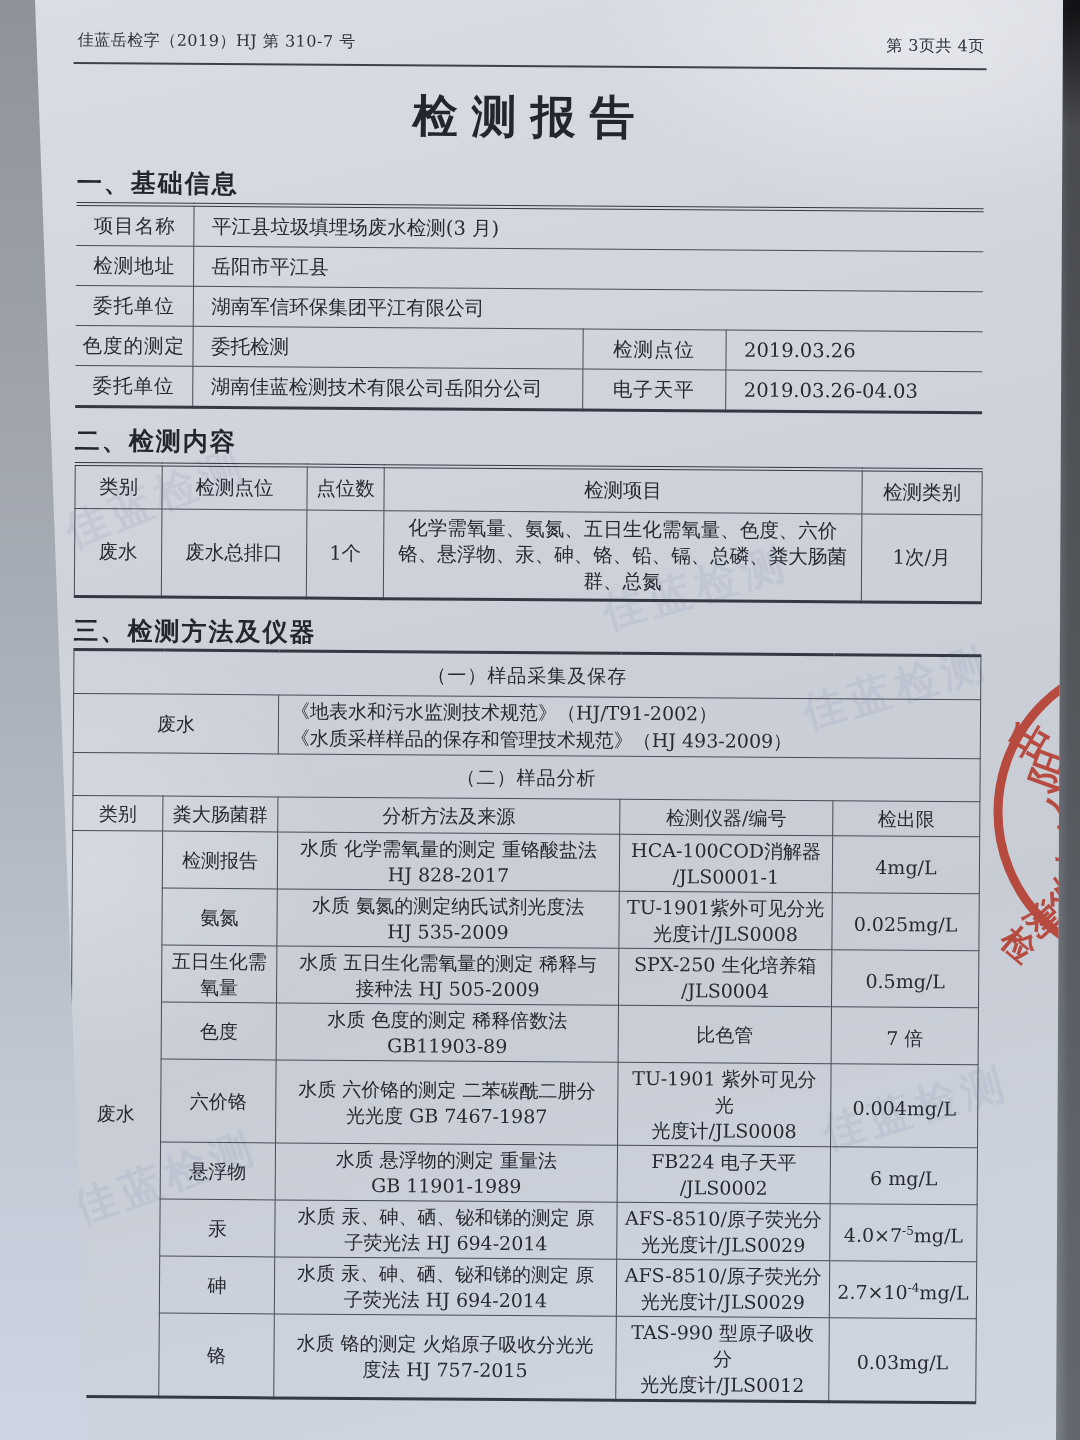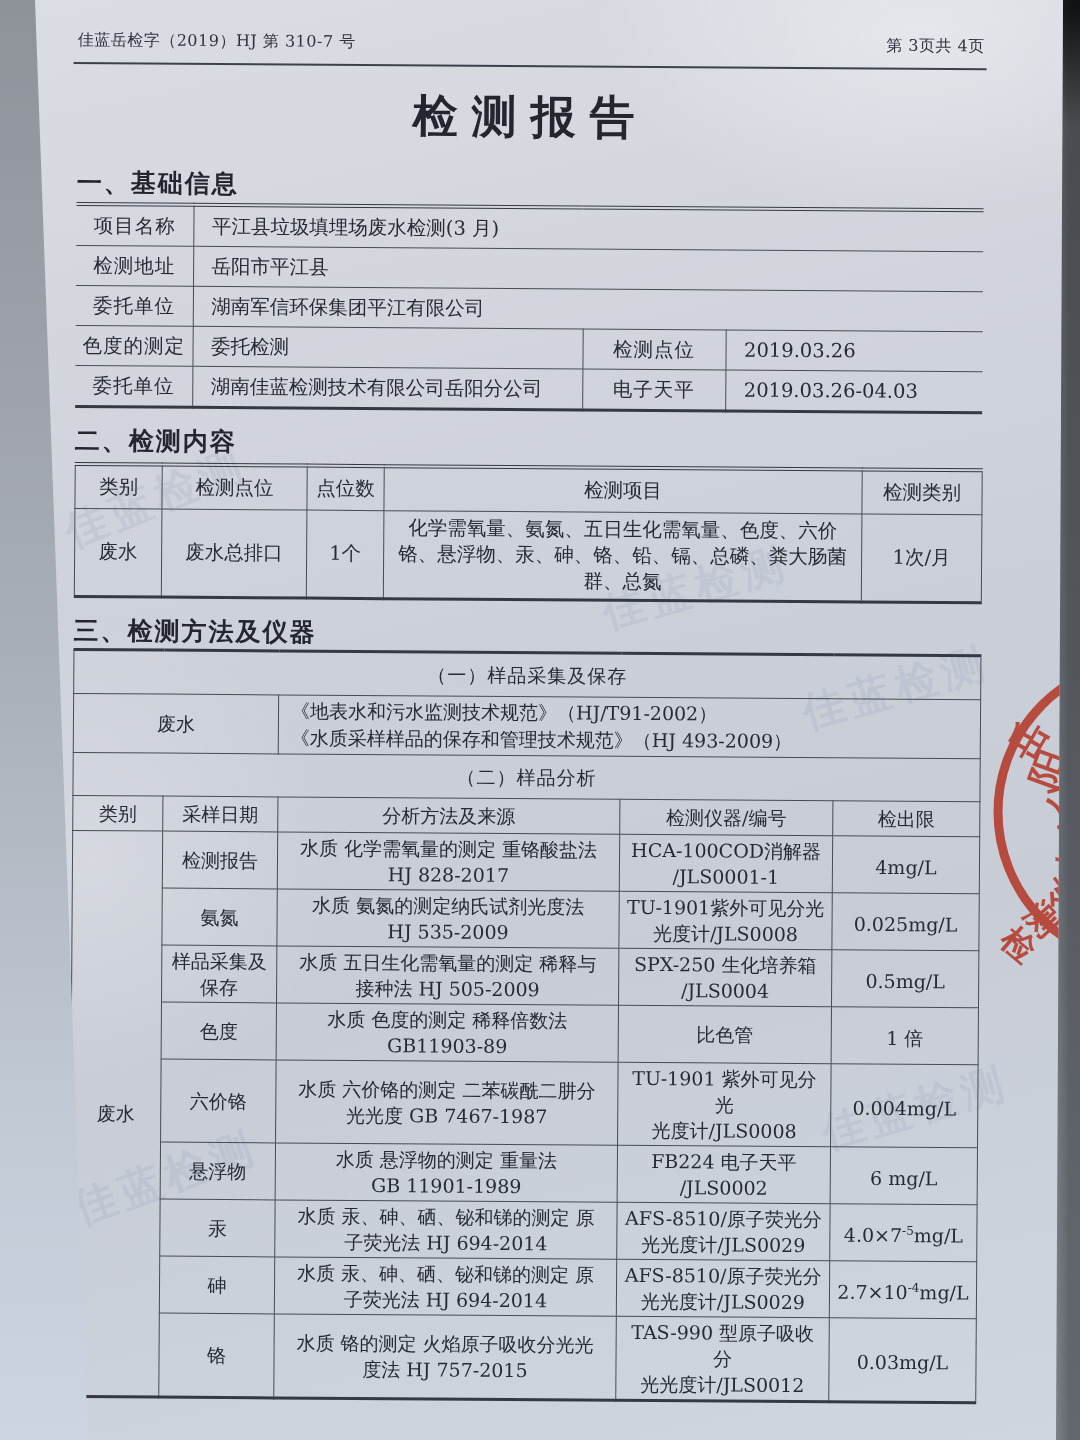--- a/index.html
+++ b/index.html
@@ -171,21 +171,21 @@
         <td colspan="3" class="books">
           <div>《地表水和污水监测技术规范》（HJ/T91-2002）</div>
           <div>《水质采样样品的保存和管理技术规范》（HJ 493-2009）</div>
         </td>
       </tr>
       <tr class="subhead">
         <td colspan="5">（二）样品分析</td>
       </tr>
       <tr class="cols">
         <td>类别</td>
-        <td>采样日期</td>
+        <td>粪大肠菌群</td>
         <td>分析方法及来源</td>
         <td>检测仪器/编号</td>
         <td>检出限</td>
       </tr>
 
       <tr class="r">
         <td rowspan="9">废水</td>
         <td>检测报告</td>
         <td>
               <div>水质 化学需氧量的测定 重铬酸盐法</div>
@@ -203,41 +203,41 @@
               <div>水质 氨氮的测定纳氏试剂光度法</div>
               <div>HJ 535-2009</div>
             </td>
         <td>
               <div>TU-1901紫外可见分光</div>
               <div>光度计/JLS0008</div>
             </td>
         <td><span>0.025mg/L</span><sup></sup><span></span></td>
       </tr>
       <tr class="r">
-        <td>样品采集及保存</td>
+        <td>五日生化需氧量</td>
         <td>
               <div>水质 五日生化需氧量的测定 稀释与</div>
               <div>接种法 HJ 505-2009</div>
             </td>
         <td>
               <div>SPX-250 生化培养箱</div>
               <div>/JLS0004</div>
             </td>
         <td><span>0.5mg/L</span><sup></sup><span></span></td>
       </tr>
       <tr class="r">
         <td>色度</td>
         <td>
               <div>水质 色度的测定 稀释倍数法</div>
               <div>GB11903-89</div>
             </td>
         <td>
               <div>比色管</div>
             </td>
-        <td><span>1 倍</span><sup></sup><span></span></td>
+        <td><span>7 倍</span><sup></sup><span></span></td>
       </tr>
       <tr class="r">
         <td>六价铬</td>
         <td>
               <div>水质 六价铬的测定 二苯碳酰二肼分</div>
               <div>光光度 GB 7467-1987</div>
             </td>
         <td>
               <div>TU-1901 紫外可见分光</div>
               <div>光度计/JLS0008</div>

